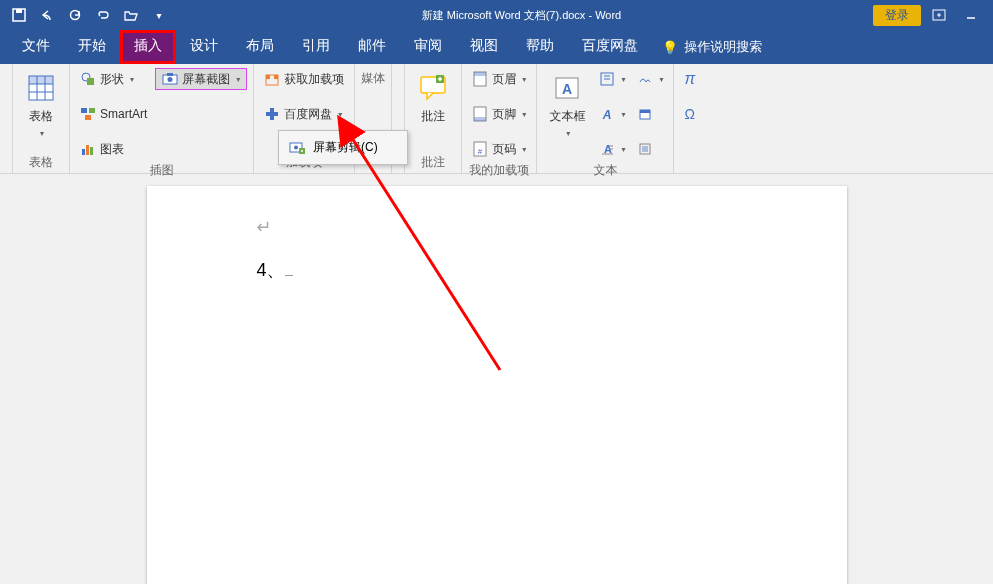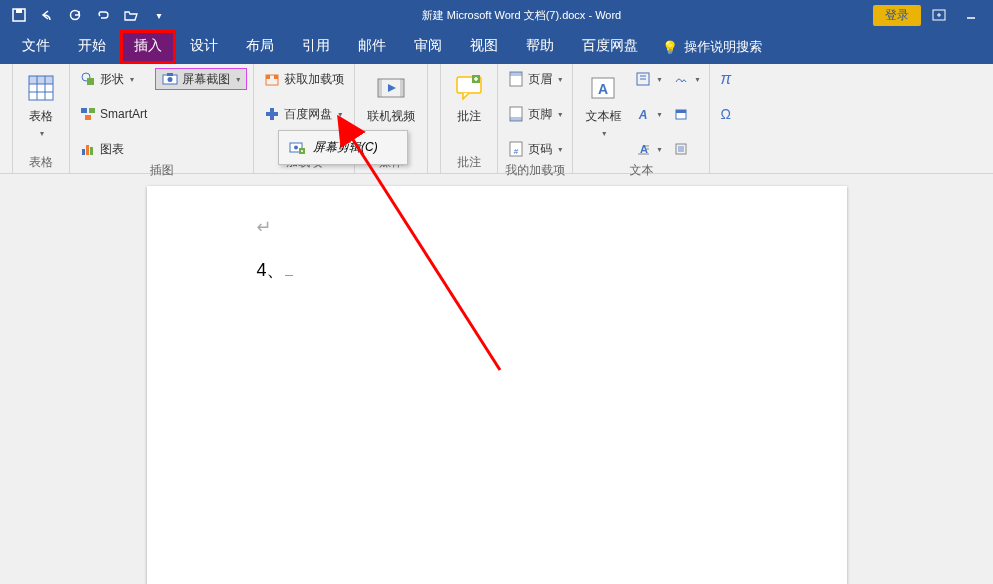--- a/index.html
+++ b/index.html
@@ -25,21 +25,21 @@
 .group-label { text-align: center; font-size: 12px; color: #666; padding-top: 2px; }
 
 .big-btn { display: flex; flex-direction: column; align-items: center; gap: 4px; padding: 4px 6px; cursor: pointer; font-size: 12px; color: #333; min-width: 42px; }
 .big-icon { width: 32px; height: 32px; display: flex; align-items: center; justify-content: center; }
 .small-btn { display: flex; align-items: center; gap: 4px; padding: 2px 4px; cursor: pointer; font-size: 12px; color: #333; height: 22px; }
 .small-icon { width: 16px; height: 16px; display: flex; align-items: center; justify-content: center; }
 .vstack { display: flex; flex-direction: column; gap: 13px; }
 
 .screenshot-btn { border: 1px solid #d946ef; background: #dcdcdc; padding: 2px 6px; }
 .dropdown-menu { position: absolute; top: 130px; left: 278px; background: #f5f5f5; border: 1px solid #c0c0c0; box-shadow: 2px 2px 4px rgba(0,0,0,0.2); padding: 4px; width: 130px; z-index: 10; }
-.menu-item { display: flex; align-items: center; gap: 8px; padding: 4px 6px; font-size: 12px; cursor: pointer; font-style: italic; }
+.menu-item { display: flex; align-items: center; gap: 8px; padding: 4px 6px; font-size: 12px; cursor: pointer; }
 
 .document { background: #fff; margin: 12px auto 0; width: 700px; height: 400px; padding: 20px 110px; box-shadow: 0 1px 3px rgba(0,0,0,0.3); position: relative; }
 .doc-line { font-size: 18px; font-family: "SimSun", serif; color: #000; margin-top: 10px; }
 .doc-line2 { font-size: 18px; font-family: "SimSun", serif; color: #000; margin-top: 20px; }
 .cursor-mark { display: inline-block; border-bottom: 1px solid #999; width: 8px; }
 
 .arrow-svg { position: absolute; top: 110px; left: 320px; pointer-events: none; z-index: 20; }
 
 .caret::after { content: "▾"; font-size: 8px; margin-left: 2px; color: #666; }
 
@@ -208,33 +208,20 @@
               </svg>
             </span>
           <span>百度网盘</span>
         </div>
       </div>
     </div>
     <div class="group-label">加载项</div>
   </div>
 
   <div class="group">
-    <div class="group-content">
-      <div class="big-btn">
-        <div class="big-icon">
-            <svg width="30" height="26">
-              <rect x="2" y="4" width="26" height="18" fill="none" stroke="#888"></rect>
-              <rect x="2" y="4" width="4" height="18" fill="#888" opacity="0.3"></rect>
-              <rect x="24" y="4" width="4" height="18" fill="#888" opacity="0.3"></rect>
-              <path d="M12 9 L20 13 L12 17 Z" fill="#4472c4"></path>
-            </svg>
-          </div>
-        <span>联机视频</span>
-      </div>
-    </div>
     <div class="group-label">媒体</div>
   </div>
 
   <div class="group">
     <div class="group-label"></div>
   </div>
 
   <div class="group">
     <div class="group-content">
       <div class="big-btn">

